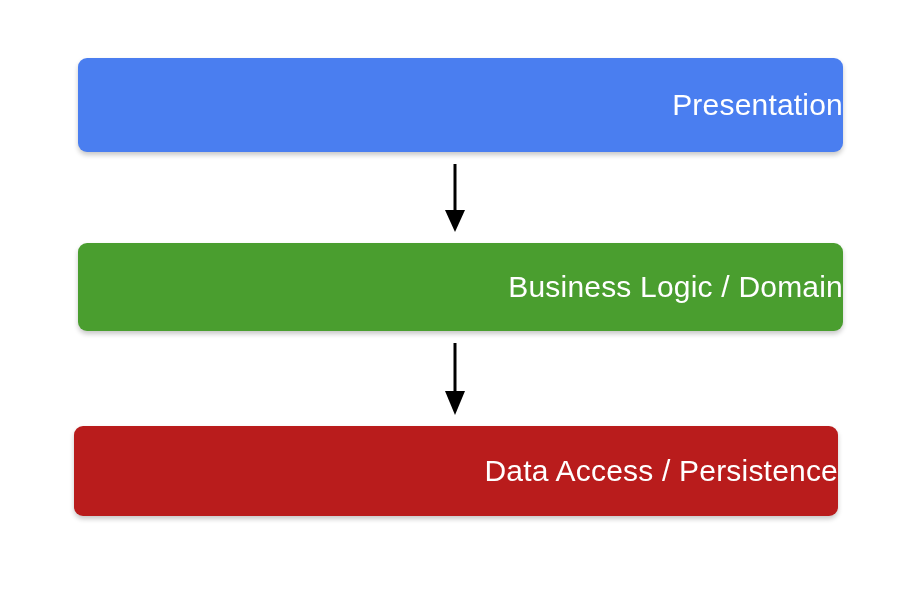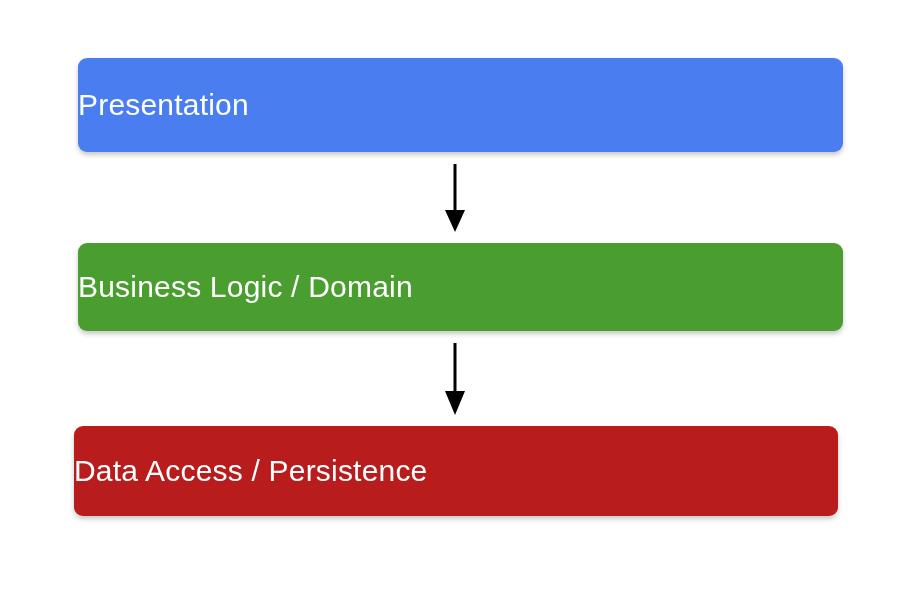--- a/index.html
+++ b/index.html
@@ -22,21 +22,21 @@
     background: #ffffff;
   }
 
   
   .layer-box {
     position: absolute;
     border-radius: 9px;
     box-shadow: 0 3px 5px rgba(0, 0, 0, 0.22);
     display: flex;
     align-items: center;
-    justify-content: flex-start;
+    justify-content: flex-end;
     box-sizing: border-box;
   }
 
   .layer-label {
     color: #ffffff;
     font-family: "Liberation Sans", sans-serif;
     font-size: 30px;
     font-weight: 400;
     line-height: 1;
     letter-spacing: 0.2px;

